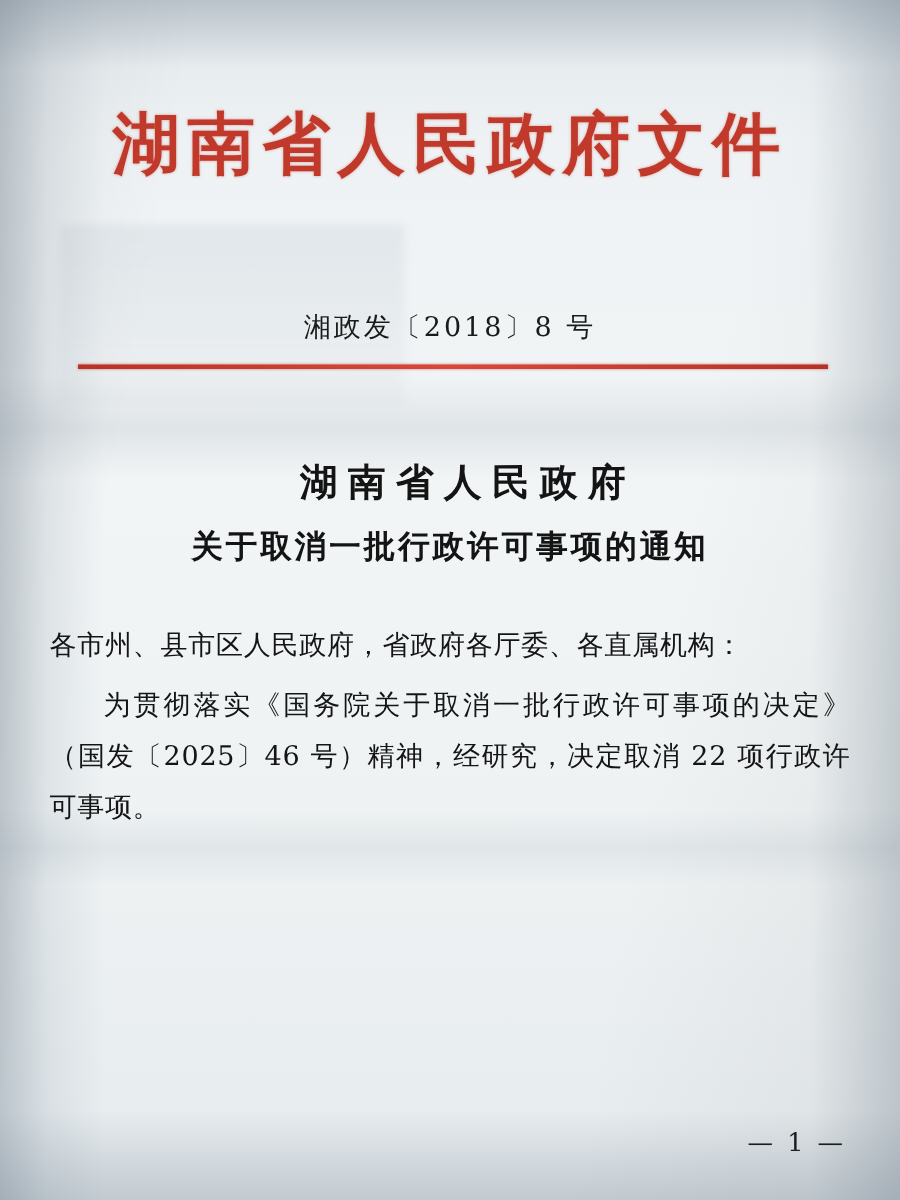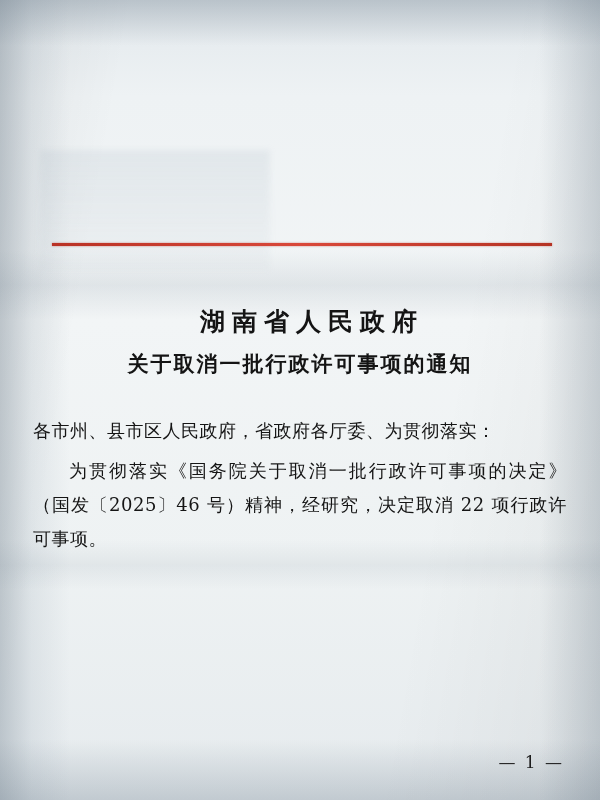--- a/index.html
+++ b/index.html
@@ -165,29 +165,31 @@
   <div class="shade shade-left"></div>
   <div class="shade shade-right"></div>
   <div class="shade shade-top"></div>
   <div class="shade shade-bottom"></div>
   <div class="shade crease-a"></div>
   <div class="shade crease-b"></div>
   <div class="shade bleed"></div>
 
   <div class="content">
 
+    <div class="masthead">湖南省人民政府文件</div>
 
+    <div class="doc-number">湘政发〔2018〕8 号</div>
 
     <div class="red-rule"></div>
 
     <div class="title-main">湖南省人民政府</div>
 
     <div class="title-sub">关于取消一批行政许可事项的通知</div>
 
     <div class="body-block">
-      <p class="salutation">各市州、县市区人民政府，省政府各厅委、为贯彻落实：</p>
+      <p class="salutation">各市州、县市区人民政府，省政府各厅委、各直属机构：</p>
       <p class="para">为贯彻落实《国务院关于取消一批行政许可事项的决定》（国发〔2025〕46 号）精神，经研究，决定取消 22 项行政许可事项。</p>
     </div>
 
     <div class="page-number">— 1 —</div>
 
   </div>
 </div>
 
 </body></html>

